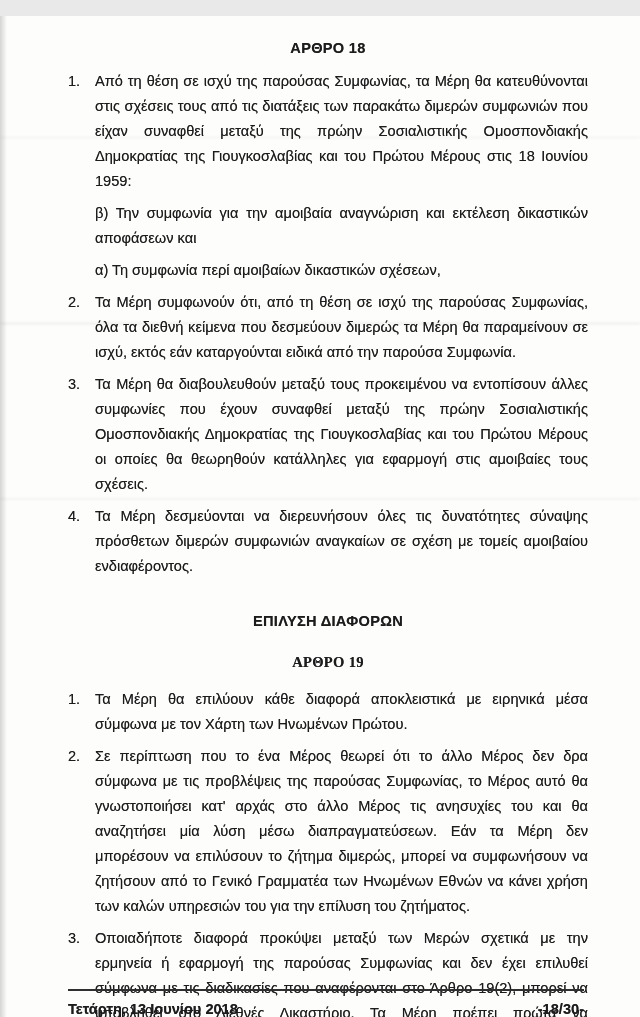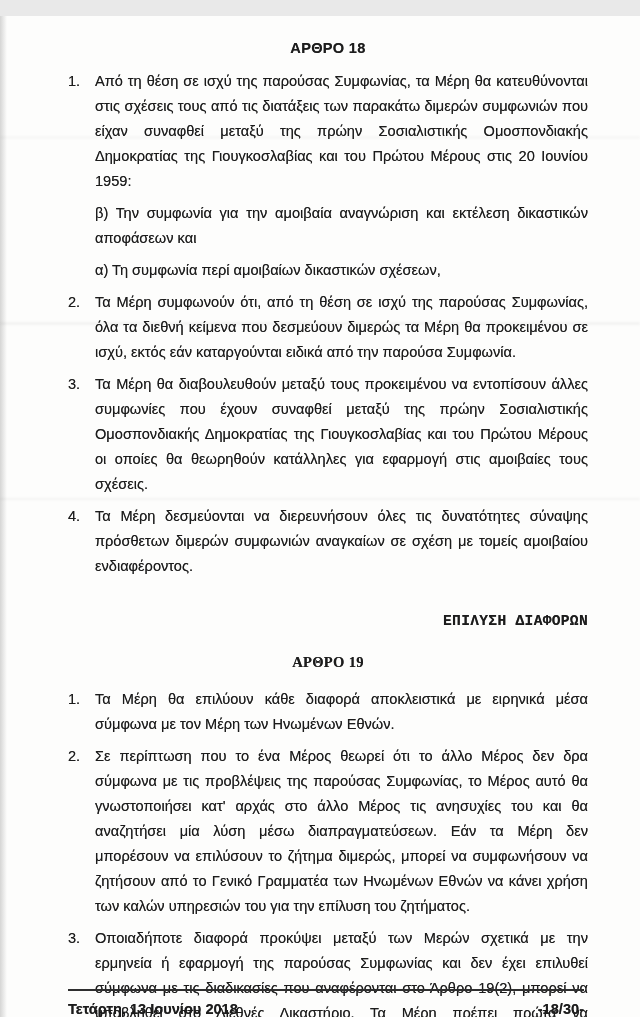--- a/index.html
+++ b/index.html
@@ -43,25 +43,24 @@
   .streak.s2 { top: 482px; height: 2px; }
   .streak.s3 { top: 120px; opacity: .6; }
 
   .article-heading {
     text-align: center;
     font-weight: bold;
     letter-spacing: 0.3px;
     margin: 0 0 8px 0;
   }
   .section-heading {
-    text-align: right;
+    text-align: center;
     font-weight: bold;
     letter-spacing: 0.3px;
     margin: 30px 0 16px 0;
-    font-family: Liberation Mono, monospace;
   }
   .article-heading.second {
     margin: 0 0 12px 0;
     font-family: Liberation Serif, serif;
   }
   .item {
     display: flex;
     margin: 0 0 7px 0;
   }
   .item-num {
@@ -95,48 +94,48 @@
 <div class="page">
 
   <div class="streak s1"></div>
   <div class="streak s2"></div>
   <div class="streak s3"></div>
 
   <div class="article-heading">ΑΡΘΡΟ 18</div>
 
   <div class="item">
     <div class="item-num">1.</div>
-    <div class="item-text">Από τη θέση σε ισχύ της παρούσας Συμφωνίας, τα Μέρη θα κατευθύνονται στις σχέσεις τους από τις διατάξεις των παρακάτω διμερών συμφωνιών που είχαν συναφθεί μεταξύ της πρώην Σοσιαλιστικής Ομοσπονδιακής Δημοκρατίας της Γιουγκοσλαβίας και του Πρώτου Μέρους στις 20 Ιουνίου 1959:</div>
+    <div class="item-text">Από τη θέση σε ισχύ της παρούσας Συμφωνίας, τα Μέρη θα κατευθύνονται στις σχέσεις τους από τις διατάξεις των παρακάτω διμερών συμφωνιών που είχαν συναφθεί μεταξύ της πρώην Σοσιαλιστικής Ομοσπονδιακής Δημοκρατίας της Γιουγκοσλαβίας και του Πρώτου Μέρους στις 18 Ιουνίου 1959:</div>
   </div>
 
   <div class="sub-item">β) Την συμφωνία για την αμοιβαία αναγνώριση και εκτέλεση δικαστικών αποφάσεων και</div>
   <div class="sub-item">α) Τη συμφωνία περί αμοιβαίων δικαστικών σχέσεων,</div>
 
   <div class="item">
     <div class="item-num">2.</div>
-    <div class="item-text">Τα Μέρη συμφωνούν ότι, από τη θέση σε ισχύ της παρούσας Συμφωνίας, όλα τα διεθνή κείμενα που δεσμεύουν διμερώς τα Μέρη θα προκειμένου σε ισχύ, εκτός εάν καταργούνται ειδικά από την παρούσα Συμφωνία.</div>
+    <div class="item-text">Τα Μέρη συμφωνούν ότι, από τη θέση σε ισχύ της παρούσας Συμφωνίας, όλα τα διεθνή κείμενα που δεσμεύουν διμερώς τα Μέρη θα παραμείνουν σε ισχύ, εκτός εάν καταργούνται ειδικά από την παρούσα Συμφωνία.</div>
   </div>
 
   <div class="item">
     <div class="item-num">3.</div>
     <div class="item-text">Τα Μέρη θα διαβουλευθούν μεταξύ τους προκειμένου να εντοπίσουν άλλες συμφωνίες που έχουν συναφθεί μεταξύ της πρώην Σοσιαλιστικής Ομοσπονδιακής Δημοκρατίας της Γιουγκοσλαβίας και του Πρώτου Μέρους οι οποίες θα θεωρηθούν κατάλληλες για εφαρμογή στις αμοιβαίες τους σχέσεις.</div>
   </div>
 
   <div class="item">
     <div class="item-num">4.</div>
     <div class="item-text">Τα Μέρη δεσμεύονται να διερευνήσουν όλες τις δυνατότητες σύναψης πρόσθετων διμερών συμφωνιών αναγκαίων σε σχέση με τομείς αμοιβαίου ενδιαφέροντος.</div>
   </div>
 
   <div class="section-heading">ΕΠΙΛΥΣΗ ΔΙΑΦΟΡΩΝ</div>
 
   <div class="article-heading second">ΑΡΘΡΟ 19</div>
 
   <div class="item">
     <div class="item-num">1.</div>
-    <div class="item-text">Τα Μέρη θα επιλύουν κάθε διαφορά αποκλειστικά με ειρηνικά μέσα σύμφωνα με τον Μέρη των Ηνωμένων Εθνών.</div>
+    <div class="item-text">Τα Μέρη θα επιλύουν κάθε διαφορά αποκλειστικά με ειρηνικά μέσα σύμφωνα με τον Χάρτη των Ηνωμένων Πρώτου.</div>
   </div>
 
   <div class="item">
     <div class="item-num">2.</div>
     <div class="item-text">Σε περίπτωση που το ένα Μέρος θεωρεί ότι το άλλο Μέρος δεν δρα σύμφωνα με τις προβλέψεις της παρούσας Συμφωνίας, το Μέρος αυτό θα γνωστοποιήσει κατ' αρχάς στο άλλο Μέρος τις ανησυχίες του και θα αναζητήσει μία λύση μέσω διαπραγματεύσεων. Εάν τα Μέρη δεν μπορέσουν να επιλύσουν το ζήτημα διμερώς, μπορεί να συμφωνήσουν να ζητήσουν από το Γενικό Γραμματέα των Ηνωμένων Εθνών να κάνει χρήση των καλών υπηρεσιών του για την επίλυση του ζητήματος.</div>
   </div>
 
   <div class="item">
     <div class="item-num">3.</div>
     <div class="item-text">Οποιαδήποτε διαφορά προκύψει μεταξύ των Μερών σχετικά με την ερμηνεία ή εφαρμογή της παρούσας Συμφωνίας και δεν έχει επιλυθεί σύμφωνα με τις διαδικασίες που αναφέρονται στο Άρθρο 19(2), μπορεί να υποβληθεί στο Διεθνές Δικαστήριο. Τα Μέρη πρέπει πρώτα να προσπαθήσουν να συμφωνήσουν σε κοινή υποβολή στο εν λόγω Δικαστήριο κάθε τέτοιας διαφοράς. Ωστόσο, εάν δεν έχει</div>

